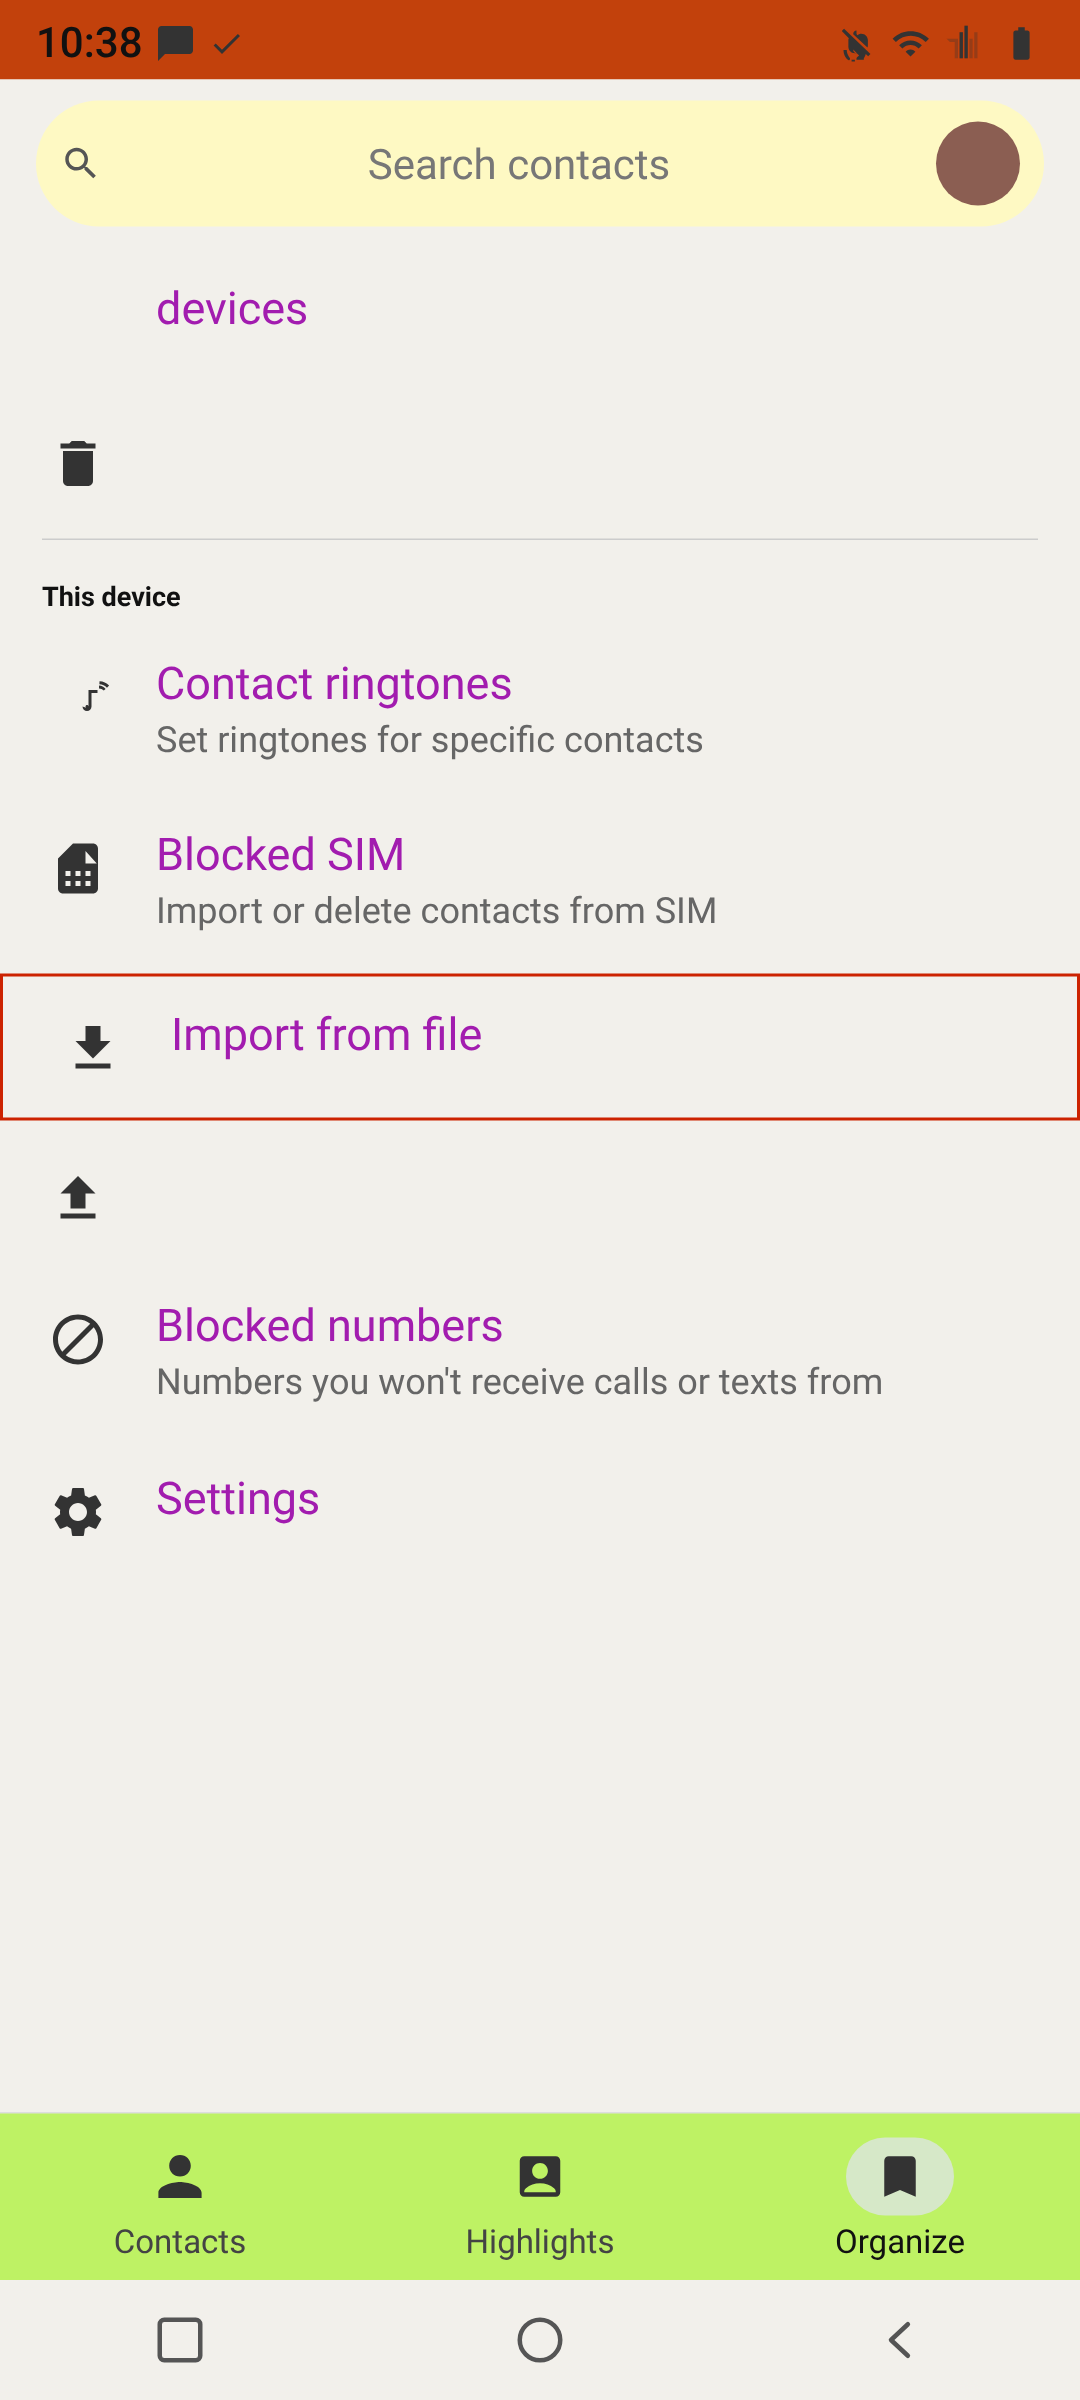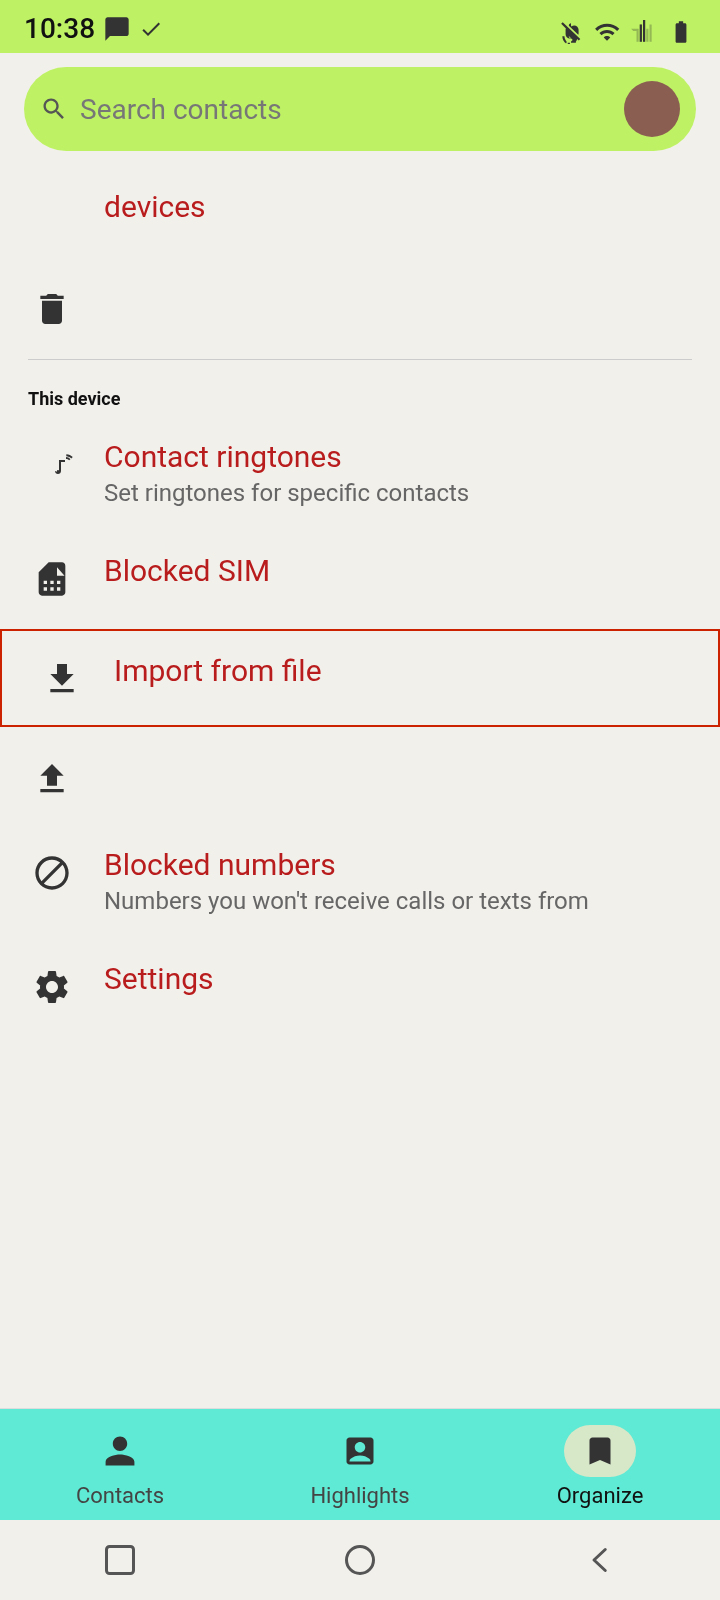--- a/index.html
+++ b/index.html
@@ -10,24 +10,24 @@
       min-height: 1600px;
       background: #f2f0eb;
       font-family: 'Roboto', Arial, sans-serif;
       position: relative;
       overflow-x: hidden;
     }
 
     
     .status-bar {
       display: flex;
-      align-items: flex-end;
+      align-items: center;
       justify-content: space-between;
       padding: 12px 24px 8px 24px;
-      background: #bef264;
+      background: #c2410c;
     }
     .status-left {
       display: flex;
       align-items: center;
       gap: 8px;
       font-size: 28px;
       font-weight: 500;
       color: #111;
     }
     .status-right {
@@ -37,24 +37,25 @@
     }
 
     
     .search-bar-container {
       padding: 14px 24px 16px 24px;
       background: #f2f0eb;
     }
     .search-bar {
       display: flex;
       align-items: center;
-      background: #bef264;
+      background: #fef9c3;
       border-radius: 50px;
       padding: 14px 16px;
       gap: 12px;
+      text-align: center;
     }
     .search-icon-svg {
       width: 28px;
       height: 28px;
       flex-shrink: 0;
       color: #555;
     }
     .search-placeholder {
       flex: 1;
       font-size: 28px;
@@ -95,21 +96,21 @@
       fill: #333;
     }
 
     .menu-item-text {
       display: flex;
       flex-direction: column;
       gap: 4px;
     }
     .menu-item-title {
       font-size: 30px;
-      color: #b91c1c;
+      color: #a21caf;
       font-weight: 400;
     }
     .menu-item-subtitle {
       font-size: 24px;
       color: #666;
       font-weight: 400;
       line-height: 1.3;
     }
 
     .section-header {
@@ -123,21 +124,21 @@
       height: 1px;
       background: #ccc;
       margin: 4px 28px;
     }
 
     
     .bottom-nav {
       position: fixed;
       bottom: 80px;
       width: 720px;
-      background: #5eead4;
+      background: #bef264;
       display: flex;
       justify-content: space-around;
       align-items: center;
       padding: 16px 0 12px 0;
       border-top: 1px solid #ddd;
     }
     .nav-item {
       display: flex;
       flex-direction: column;
       align-items: center;
@@ -289,20 +290,21 @@
   </div>
 
   <div class="menu-item">
     <div class="menu-item-icon">
       <svg viewBox="0 0 24 24">
           <path d="M19.99 4c0-1.1-.89-2-1.99-2h-8L4 8v12c0 1.1.9 2 2 2h12.01c1.1 0 1.99-.9 1.99-2V4zM9 19H7v-2h2v2zm0-4H7v-2h2v2zm4 4h-2v-2h2v2zm0-4h-2v-2h2v2zm4 4h-2v-2h2v2zm0-4h-2v-2h2v2zm-2-5V5l4.51 5H15z"></path>
         </svg>
     </div>
     <div class="menu-item-text">
       <span class="menu-item-title">Blocked SIM</span>
+      <span class="menu-item-subtitle">Import or delete contacts from SIM</span>
     </div>
   </div>
 
   <div class="menu-item highlighted" style="border:2.5px solid #cc2200; margin:4px 0;padding-left:36px;">
     <div class="menu-item-icon">
       <svg viewBox="0 0 24 24">
         <path d="M19 9h-4V3H9v6H5l7 7 7-7zM5 18v2h14v-2H5z"></path>
       </svg>
     </div>
     <div class="menu-item-text">

